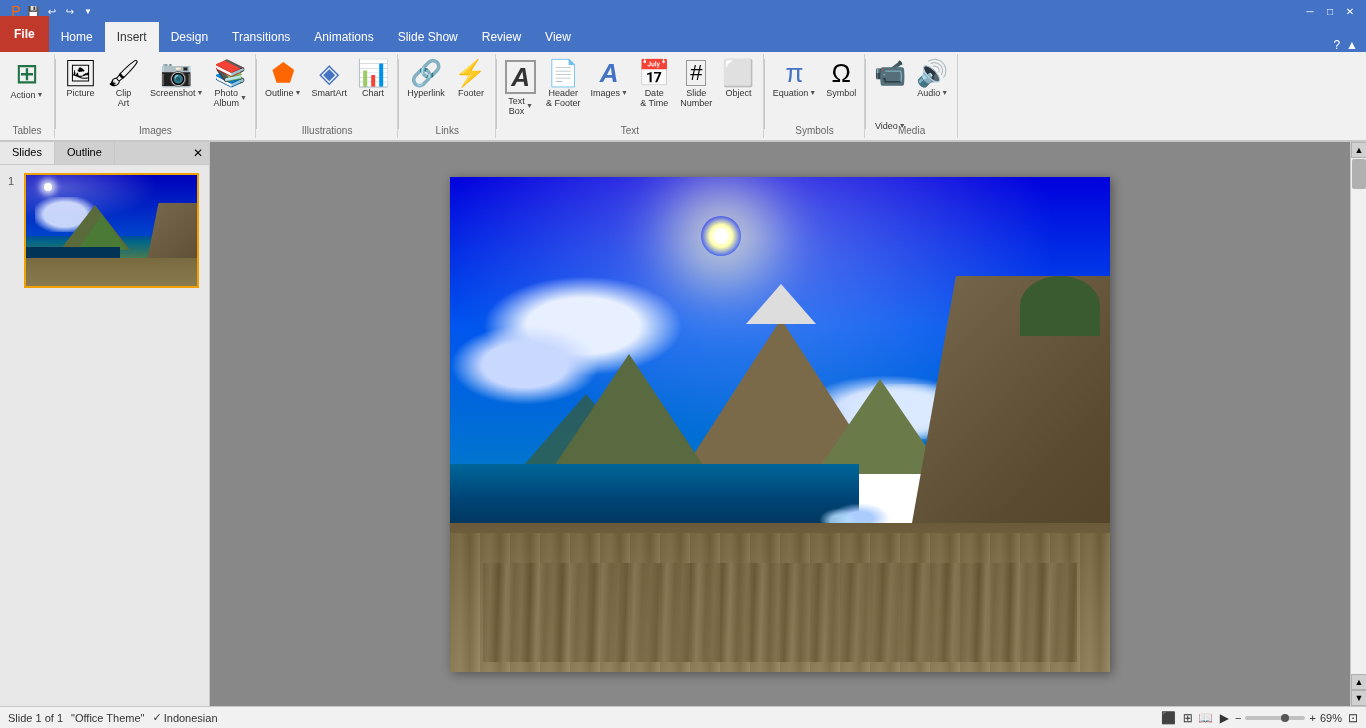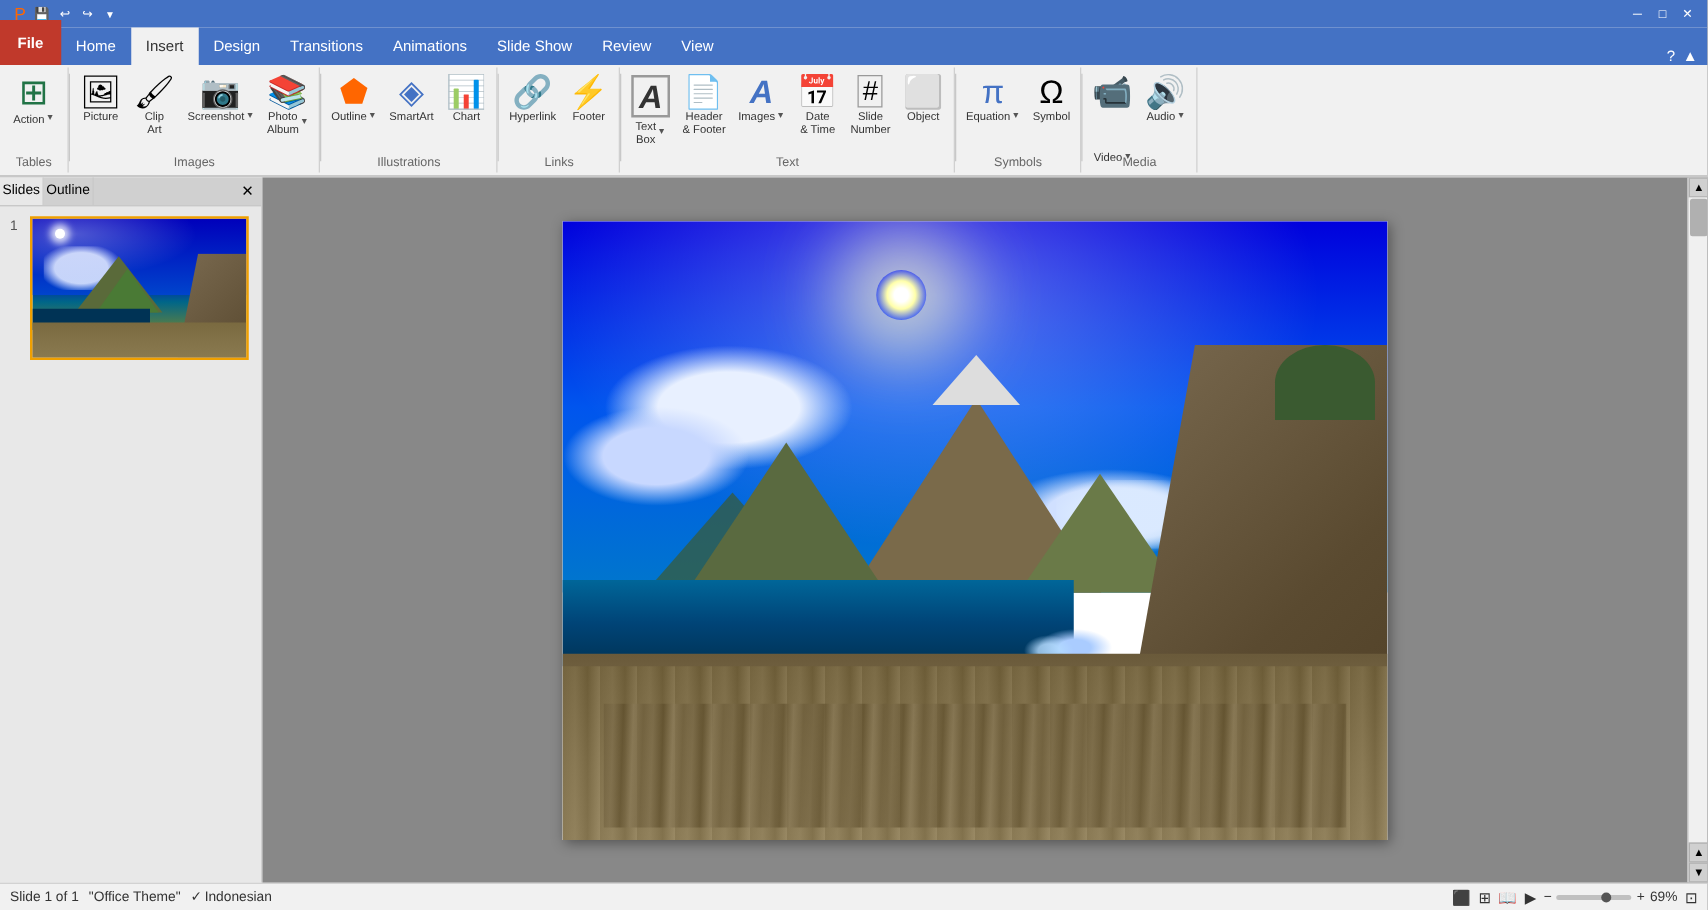--- a/index.html
+++ b/index.html
@@ -39,21 +39,21 @@
     
     .status-bar { height: 22px; background: #f1f1f1; border-top: 1px solid #c8c8c8; display: flex; align-items: center; justify-content: space-between; padding: 0 8px; font-size: 11px; color: #333; }
     .status-right { display: flex; align-items: center; gap: 6px; }
     .zoom-area { display: flex; align-items: center; gap: 4px; }
     .zoom-slider { width: 60px; height: 4px; background: #c0c0c0; border-radius: 2px; position: relative; cursor: pointer; }
     .zoom-slider-thumb { width: 8px; height: 8px; background: #555; border-radius: 50%; position: absolute; top: -2px; left: 60%; }
 
     
     .slide-panel { width: 210px; background: #e8e8e8; border-right: 1px solid #c8c8c8; display: flex; flex-direction: column; }
     .slide-panel-tabs { display: flex; background: #d0d0d0; border-bottom: 1px solid #c8c8c8; }
-    .panel-tab { padding: 4px 2px; font-size: 11px; cursor: pointer; border-right: 1px solid #c8c8c8; }
+    .panel-tab { padding: 4px 12px; font-size: 11px; cursor: pointer; border-right: 1px solid #c8c8c8; }
     .panel-tab.active { background: #e8e8e8; }
     .panel-close { margin-left: auto; padding: 4px 6px; cursor: pointer; font-size: 12px; }
     .slide-thumbnails { flex: 1; overflow-y: auto; padding: 8px; }
     .slide-thumbnail { display: flex; align-items: flex-start; gap: 4px; margin-bottom: 4px; }
     .slide-number { font-size: 11px; color: #555; padding-top: 2px; min-width: 12px; }
     .thumbnail-img {
       width: 175px; height: 115px;
       border: 2px solid #f0a000;
       background: linear-gradient(180deg, #1a1aff 0%, #0000cc 40%, #006688 60%, #4a7a50 75%, #8b7355 90%);
       position: relative;

